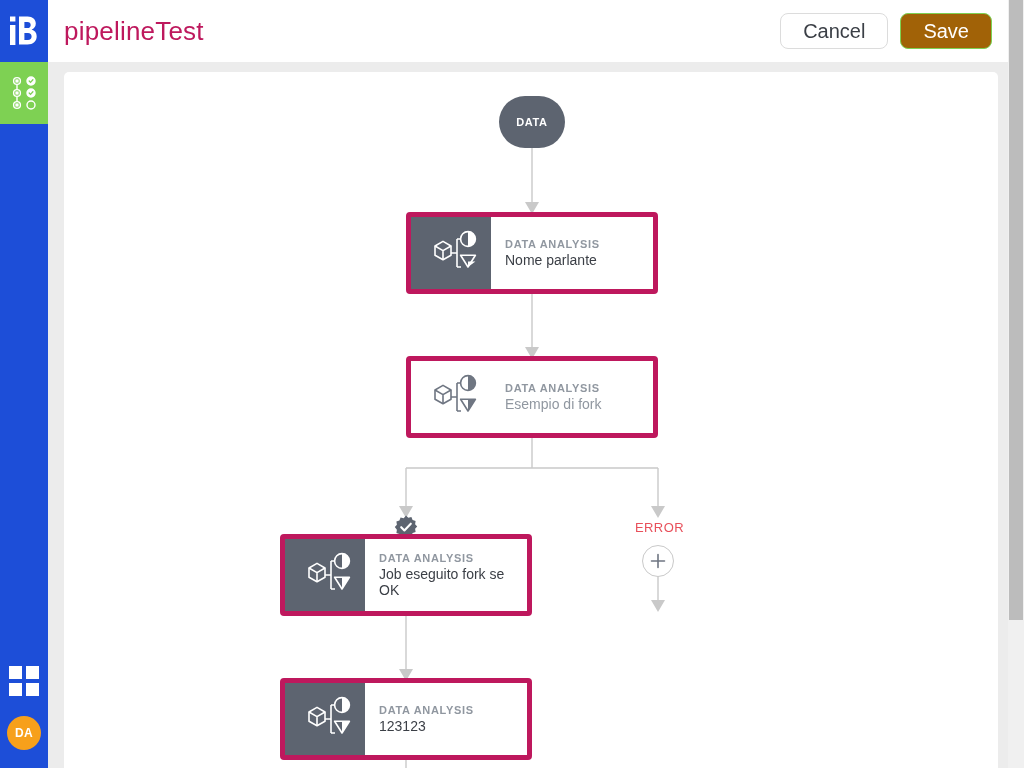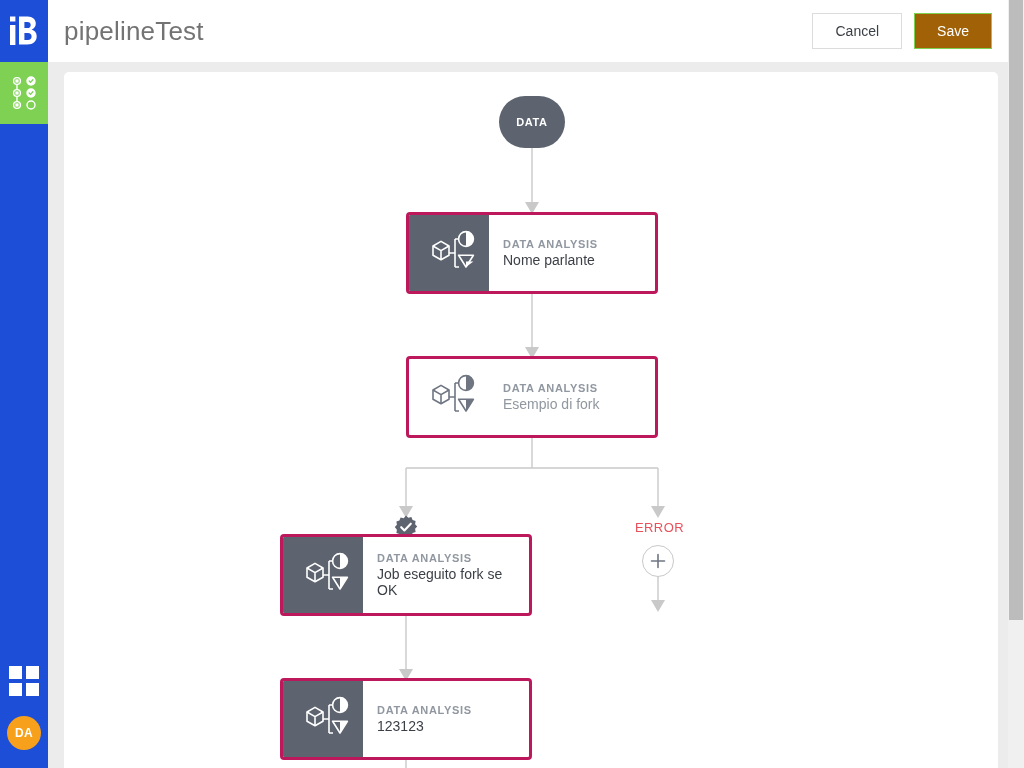--- a/index.html
+++ b/index.html
@@ -49,30 +49,30 @@
   
   .topbar {
     position: absolute; left: 48px; top: 0;
     width: 960px; height: 62px;
     background: #ffffff;
     display: flex; align-items: center;
     z-index: 20;
   }
   .page-title {
     margin-left: 16px;
-    font-size: 26px; font-weight: 400; color: #737373;
+    font-size: 26px; font-weight: 400; color: #be185d;
     letter-spacing: .2px;
   }
   .topbar-actions {
     margin-left: auto; margin-right: 16px;
     display: flex; align-items: center; gap: 12px;
   }
   .btn {
     height: 36px; padding: 0 22px;
-    border-radius: 0; font-size: 14px;
+    border-radius: 8px; font-size: 20px;
     display: inline-flex; align-items: center; justify-content: center;
     cursor: pointer; user-select: none;
   }
   .btn-cancel { background: #ffffff; color: #3b3f46; border: 1px solid #dcdcdc; }
   .btn-save   { background: #a16207; color: #ffffff; border: 1px solid #7ed153; }
 
   
   .canvas-wrap {
     position: absolute; left: 48px; top: 62px;
     width: 960px; height: 706px;
@@ -98,21 +98,21 @@
     background: #5d6470;
     color: #ffffff;
     font-size: 11px; font-weight: bold; letter-spacing: .6px;
     display: flex; align-items: center; justify-content: center;
     cursor: pointer;
   }
   .task-node {
     position: absolute;
     height: 82px;
     background: #ffffff;
-    border: 3px solid #be185d;
+    border: 5px solid #be185d;
     border-radius: 4px;
     display: flex; align-items: stretch;
     cursor: pointer;
     overflow: hidden;
   }
   .task-icon {
     width: 80px;
     display: flex; align-items: center; justify-content: center;
     flex: 0 0 80px;
   }

